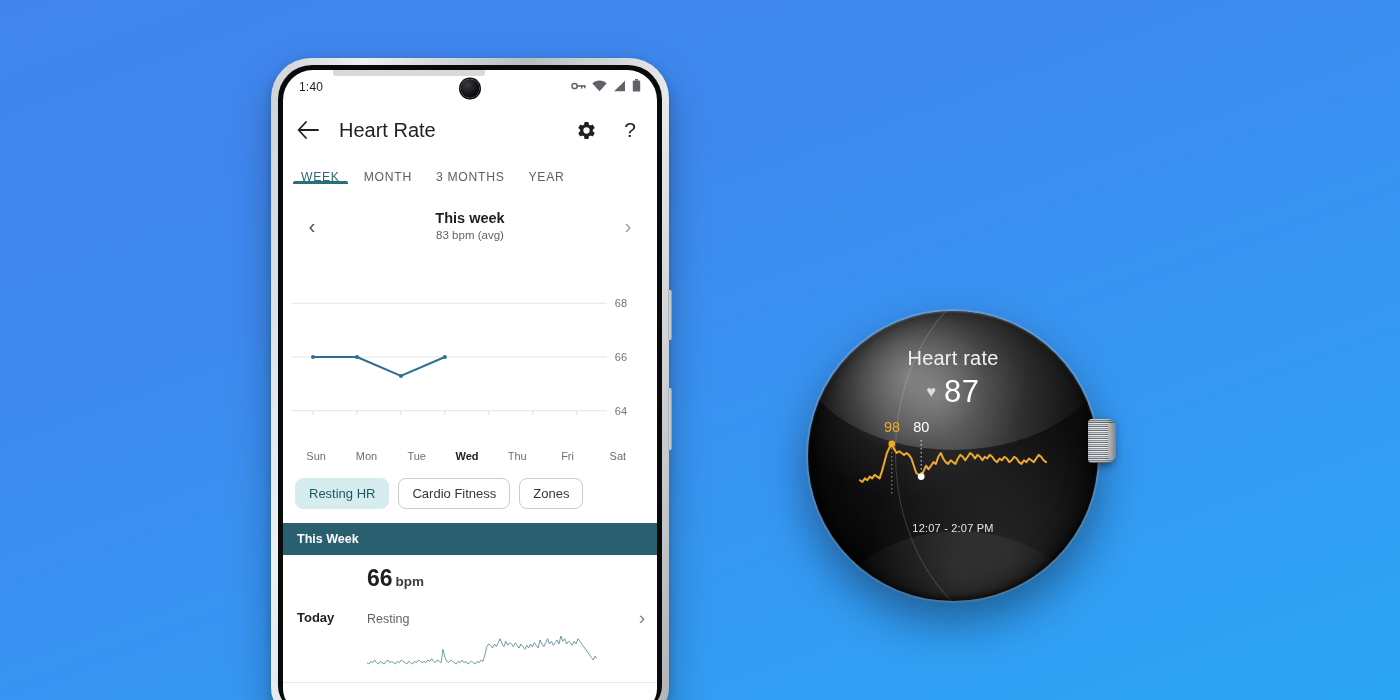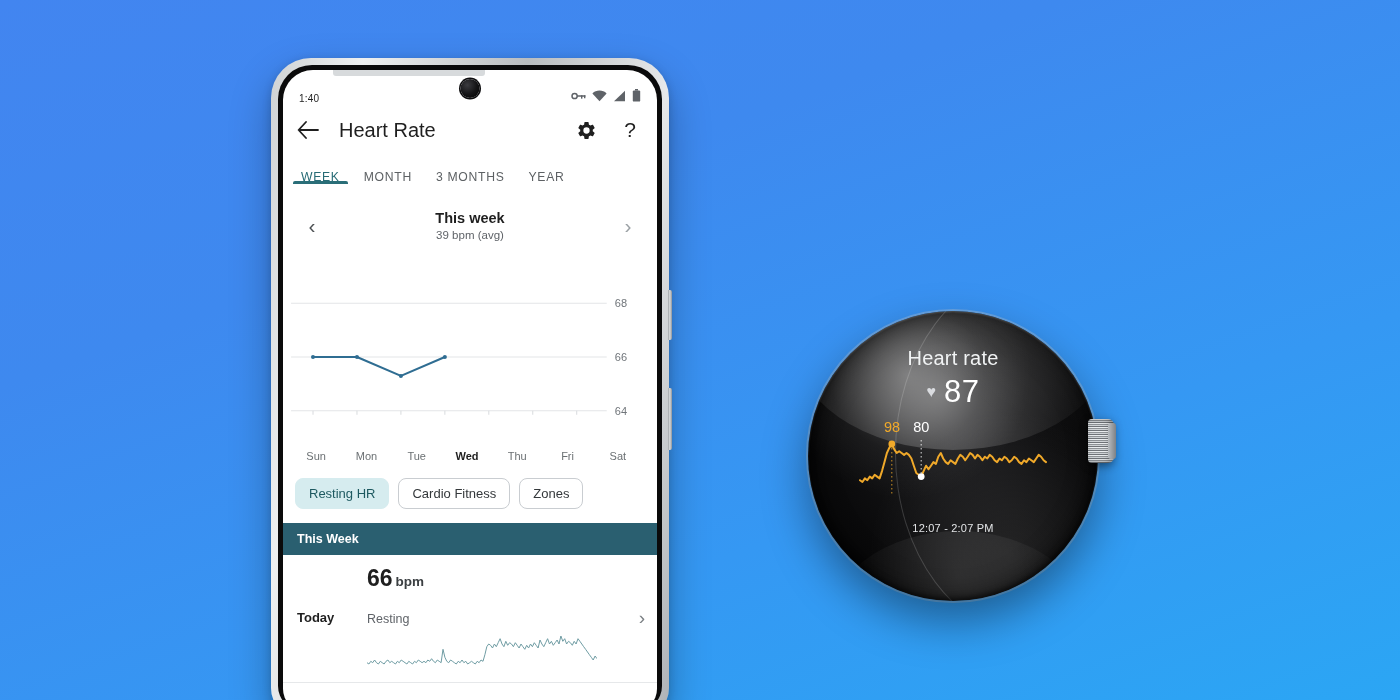--- a/index.html
+++ b/index.html
@@ -54,23 +54,23 @@
     background: linear-gradient(90deg,#9ea2a6,#d9dcde 45%,#8f9398);
     border-radius: 0 2px 2px 0;
   }
   #btn-power  { top: 232px; height: 50px; }
   #btn-volume { top: 330px; height: 62px; }
 
   
   #statusbar {
     position: relative;
     height: 34px;
-    display: flex; align-items: flex-end;
+    display: flex; align-items: center;
     padding: 0 16px;
-    font-size: 10px; color: #1f1f1f;
+    font-size: 12px; color: #1f1f1f;
   }
   #status-time { font-weight: 500; letter-spacing: .2px; }
   #status-icons { margin-left: auto; display: flex; align-items: center; gap: 6px; }
   #camera-hole {
     position: absolute; left: 50%; top: 9px;
     transform: translateX(-50%);
     width: 19px; height: 19px; border-radius: 50%;
     background: radial-gradient(circle at 36% 32%, #3c3c40 0%, #141416 52%, #000 100%);
     box-shadow: 0 0 0 1.5px #0d0d0f;
   }
@@ -330,21 +330,21 @@
           <div class="tab active">WEEK</div>
           <div class="tab">MONTH</div>
           <div class="tab">3 MONTHS</div>
           <div class="tab">YEAR</div>
         </div>
 
         <div id="period">
           <div class="chev">‹</div>
           <div id="period-center">
             <div id="period-title">This week</div>
-            <div id="period-sub">39 bpm (avg)</div>
+            <div id="period-sub">83 bpm (avg)</div>
           </div>
           <div class="chev dim">›</div>
         </div>
 
         <div id="chart-wrap">
           <svg id="chart-svg" viewBox="0 0 372 192" preserveAspectRatio="none">
             <g id="chart-grid">
                 <line x1="8" x2="322" y1="153.8620689655172" y2="153.8620689655172" stroke="#e3e5e7" stroke-width="1"></line>
                 <line x1="8" x2="322" y1="100.0689655172414" y2="100.0689655172414" stroke="#e3e5e7" stroke-width="1"></line>
                 <line x1="8" x2="322" y1="46.275862068965566" y2="46.275862068965566" stroke="#e3e5e7" stroke-width="1"></line>

